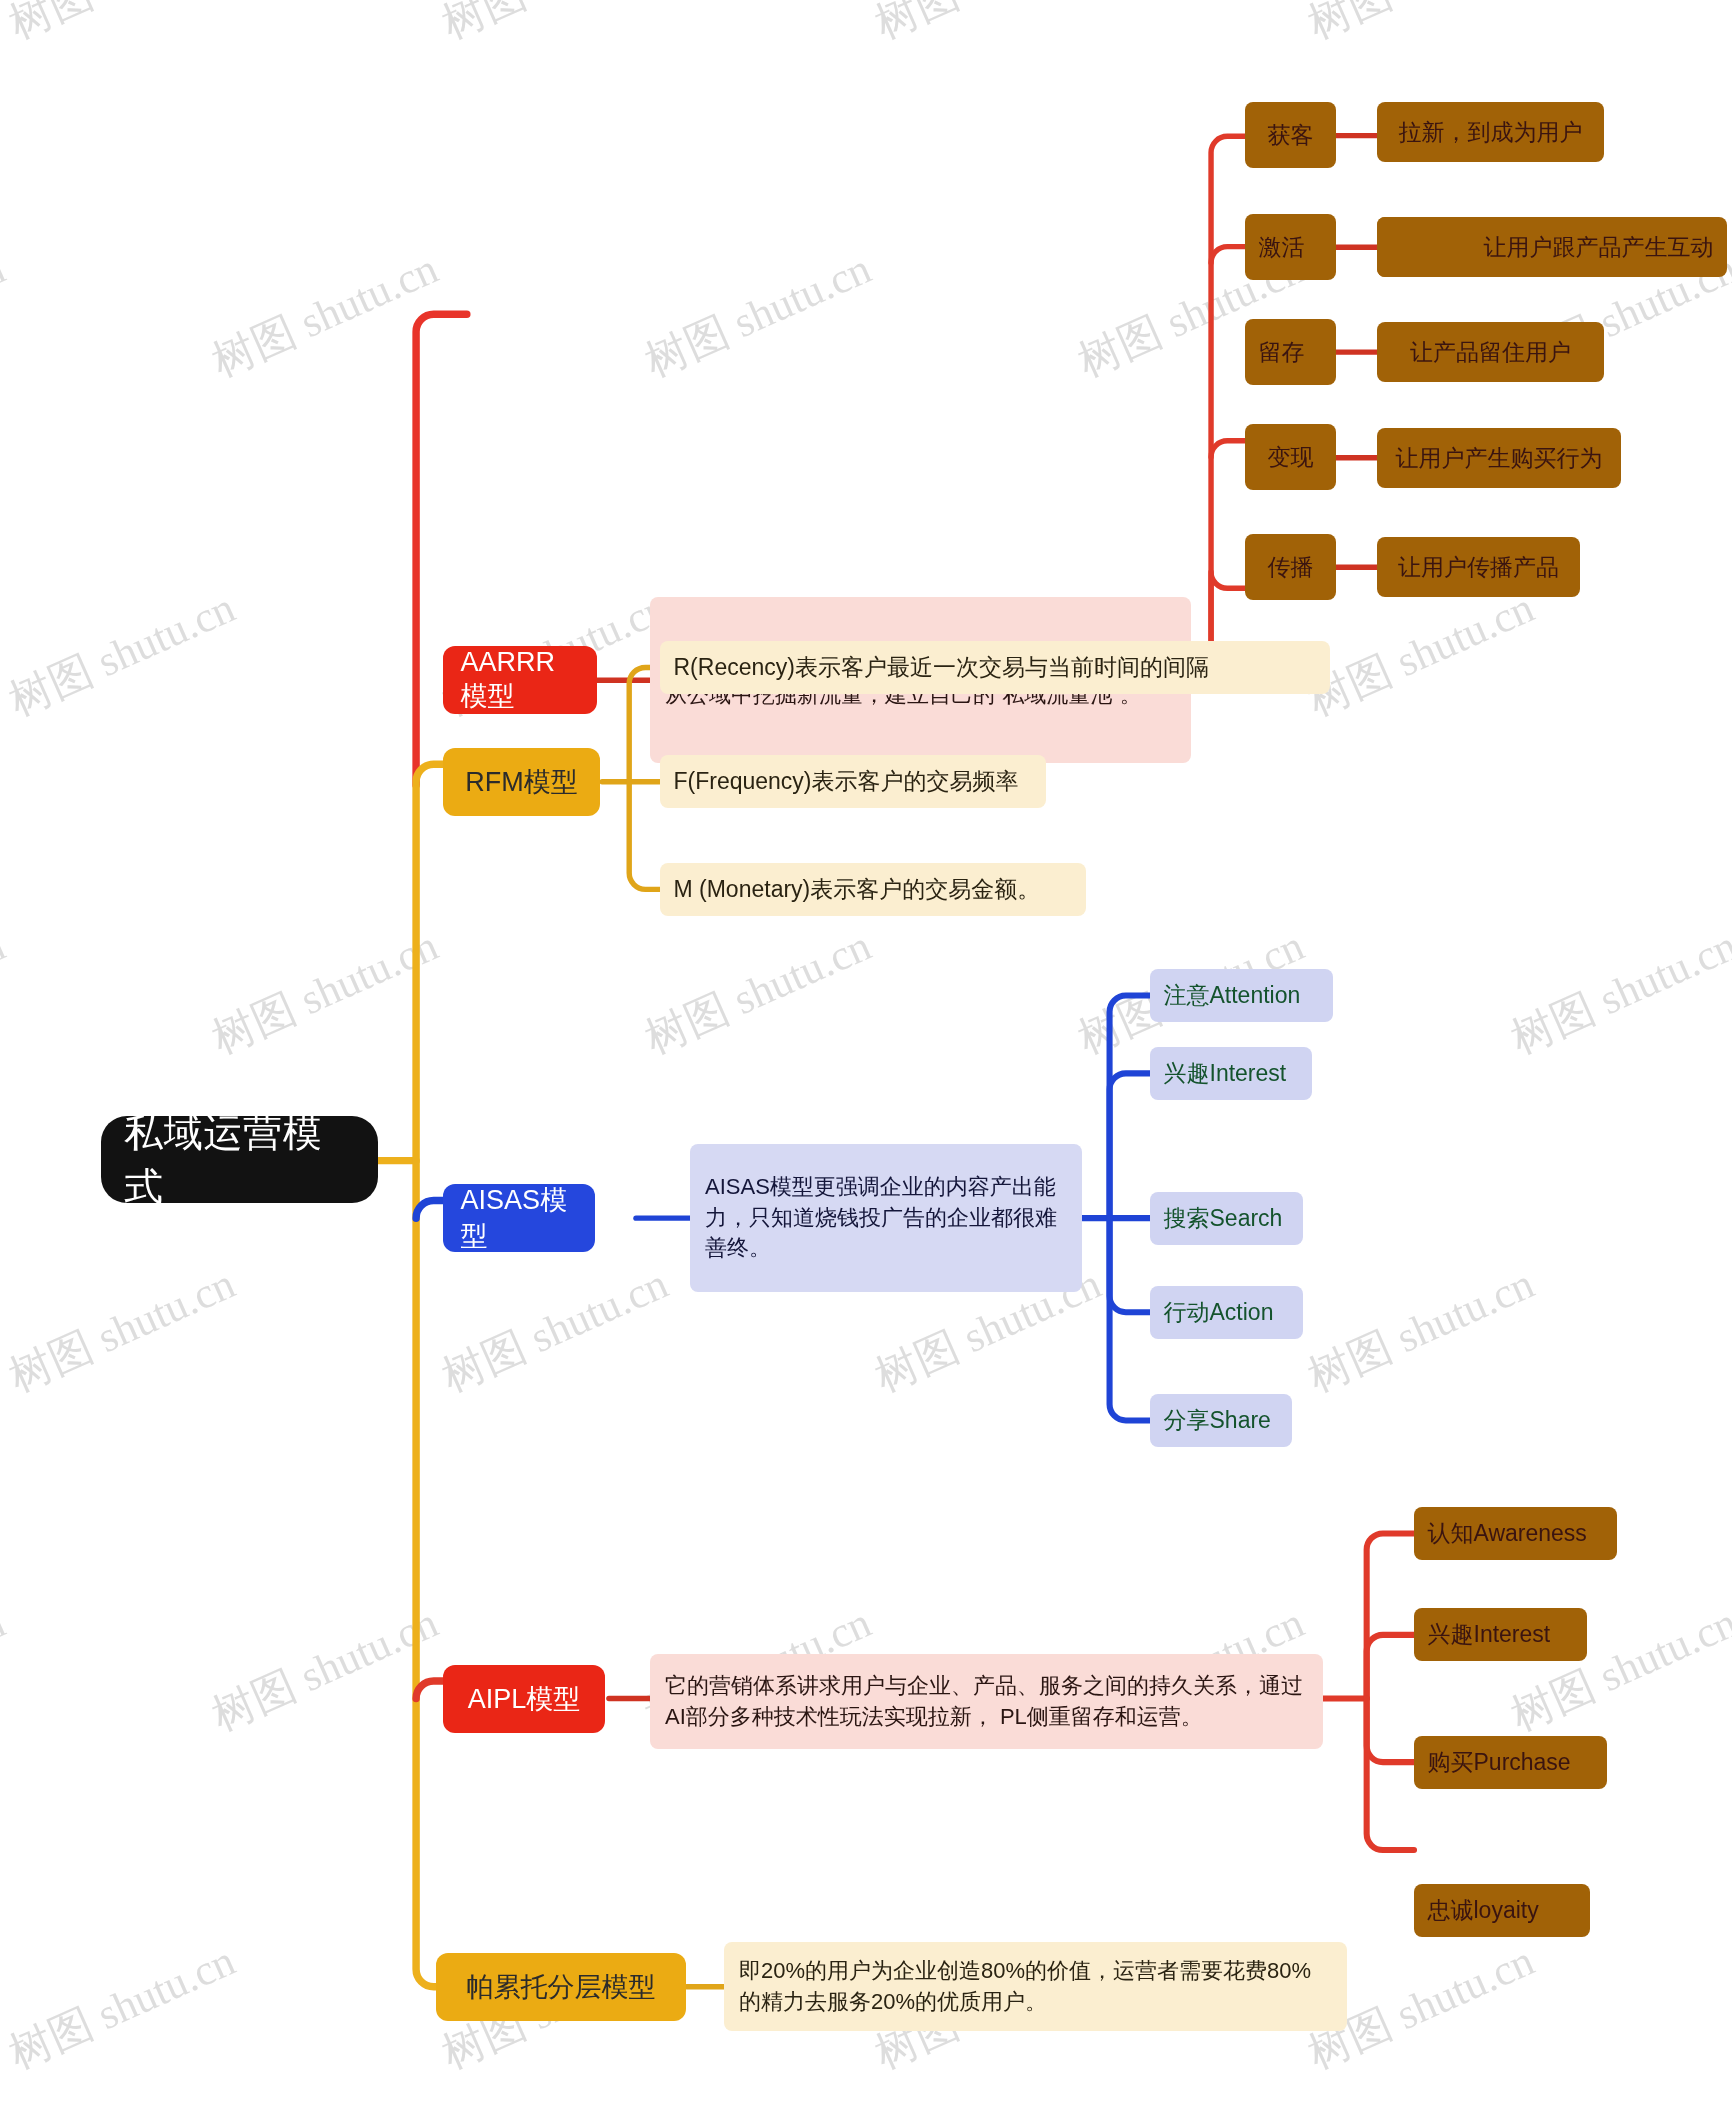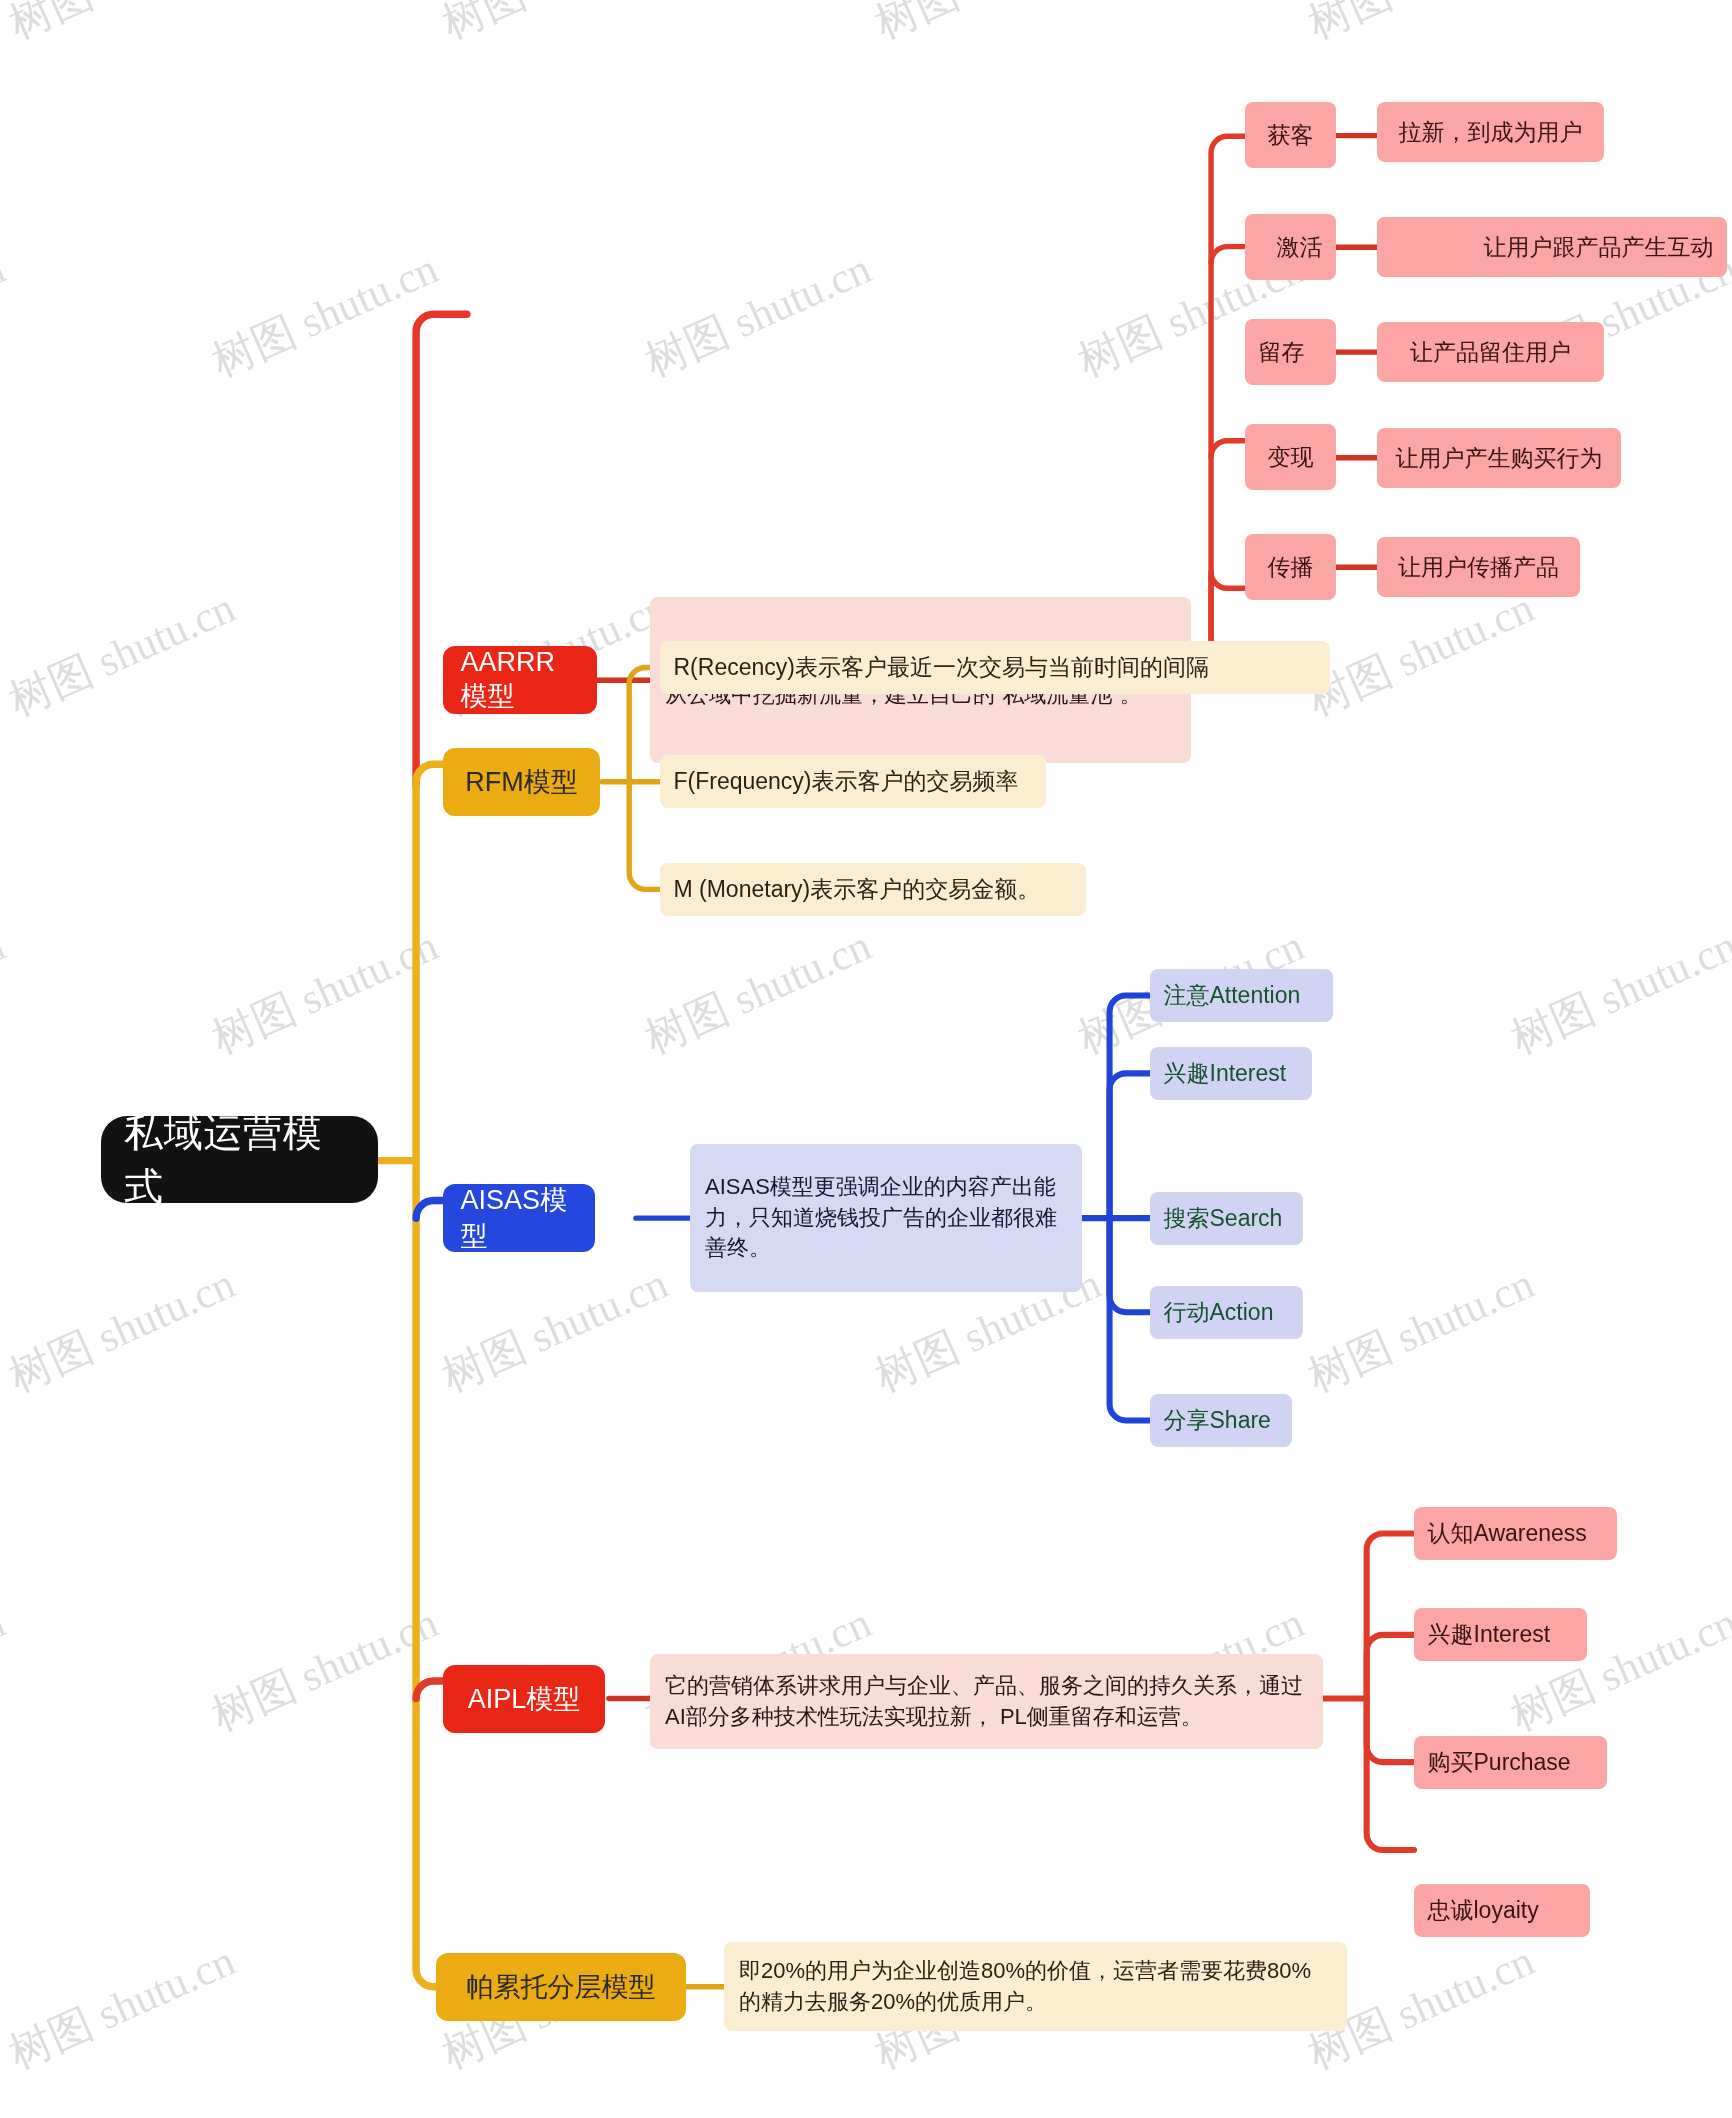--- a/index.html
+++ b/index.html
@@ -27,21 +27,21 @@
   .lvl1.amber{background:#ebab13;color:#2b2b2b;}
   .lvl1.blue{background:#2547dd;color:#ffffff;}
 
   .desc{font-size:22px;line-height:1.38;padding:12px 15px;border-radius:8px;
         align-items:center;}
   .desc.pink{background:#fadcd7;color:#2a1512;}
   .desc.cream{background:#fbeed0;color:#2a2312;}
   .desc.lav{background:#d6d9f3;color:#14163a;}
 
   .leaf{font-size:23px;padding:0 13.5px;border-radius:8px;align-items:center;}
-  .leaf.pink{background:#fca5a5;color:#3a1410;}
+  .leaf.pink{background:#a16207;color:#3a1410;}
   .leaf.lav{background:#d0d4f2;color:#14532d;}
   .leaf.cream{background:#fbeed0;color:#2a2312;}
 </style>
 </head>
 <body>
 
 <div id="stage">
 
   <div id="watermark">
       <div class="wm" style="left: 0px; top: 0px;">树图 shutu.cn</div>
@@ -143,21 +143,21 @@
   <div class="node desc pink" style="left:650px;top:597px;width:541px;height:166px;">
     <span>从获客、激活、留存、变现、传播5个流程帮助商家从公域中挖掘新流量，建立自己的“私域流量池”。</span>
   </div>
 
   <div class="node leaf pink" style="left:1245px;top:102px;width:91px;height:66px;justify-content:center;">
     <span>获客</span>
   </div>
   <div class="node leaf pink" style="left:1377px;top:217px;width:227px;height:60px;justify-content:center;">
     <span>拉新，到成为用户</span>
   </div>
-  <div class="node leaf pink" style="left:1245px;top:214px;width:91px;height:66px;justify-content:flex-end;">
+  <div class="node leaf pink" style="left:1245px;top:214px;width:91px;height:66px;justify-content:flex-start;">
     <span>激活</span>
   </div>
   <div class="node leaf pink" style="left:1377px;top:102px;width:227px;height:60px;justify-content:center;">
     <span>拉新，到成为用户</span>
   </div>
 
   <div class="node leaf pink" style="left:1245px;top:319px;width:91px;height:66px;justify-content:flex-start;">
     <span>留存</span>
   </div>
   <div class="node leaf pink" style="left:1377px;top:322px;width:227px;height:60px;justify-content:center;">

